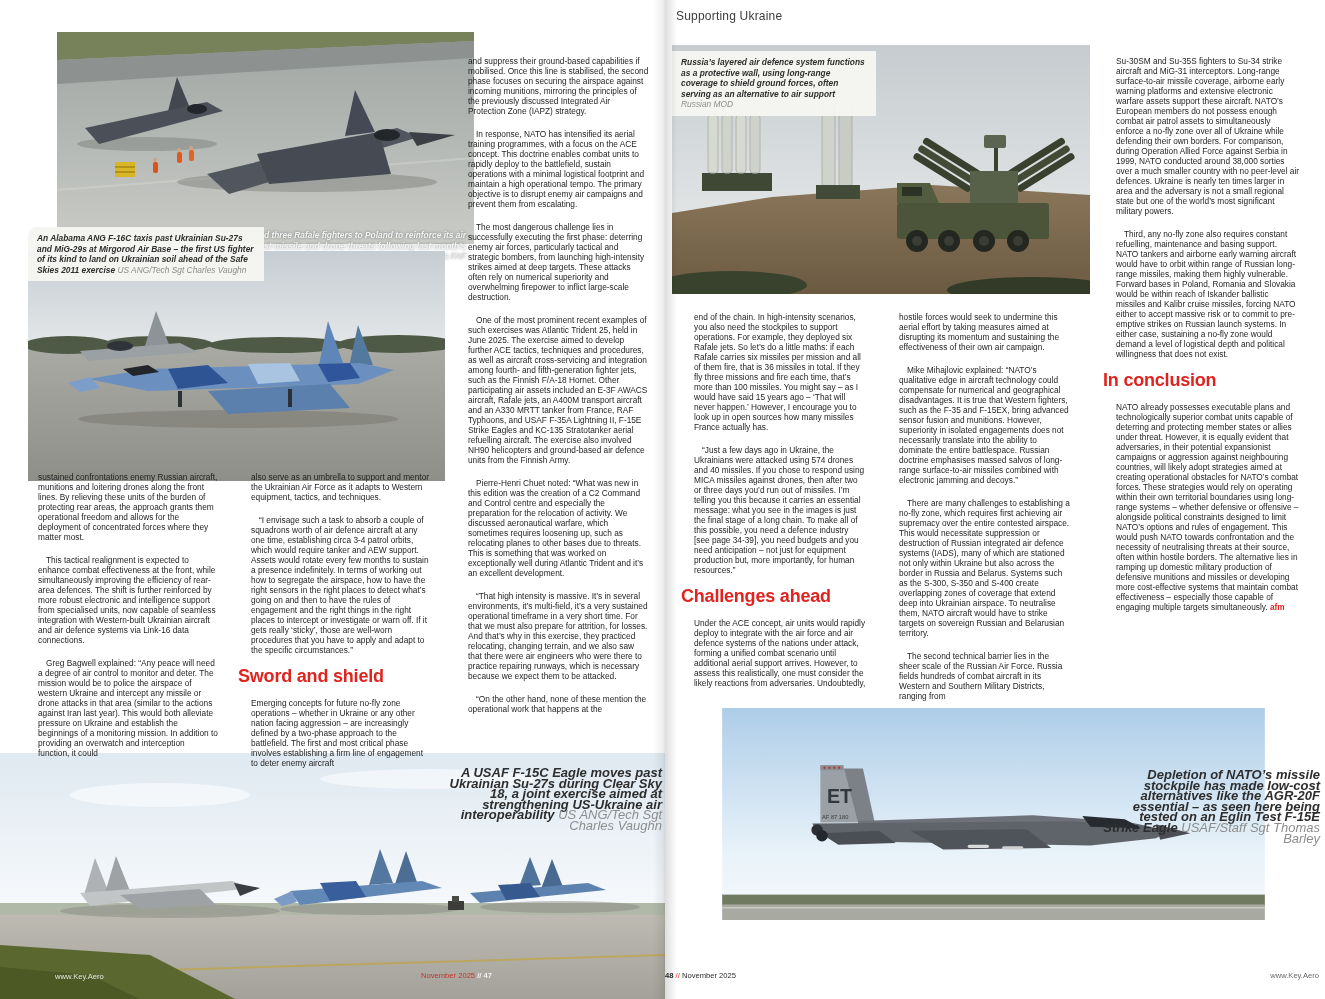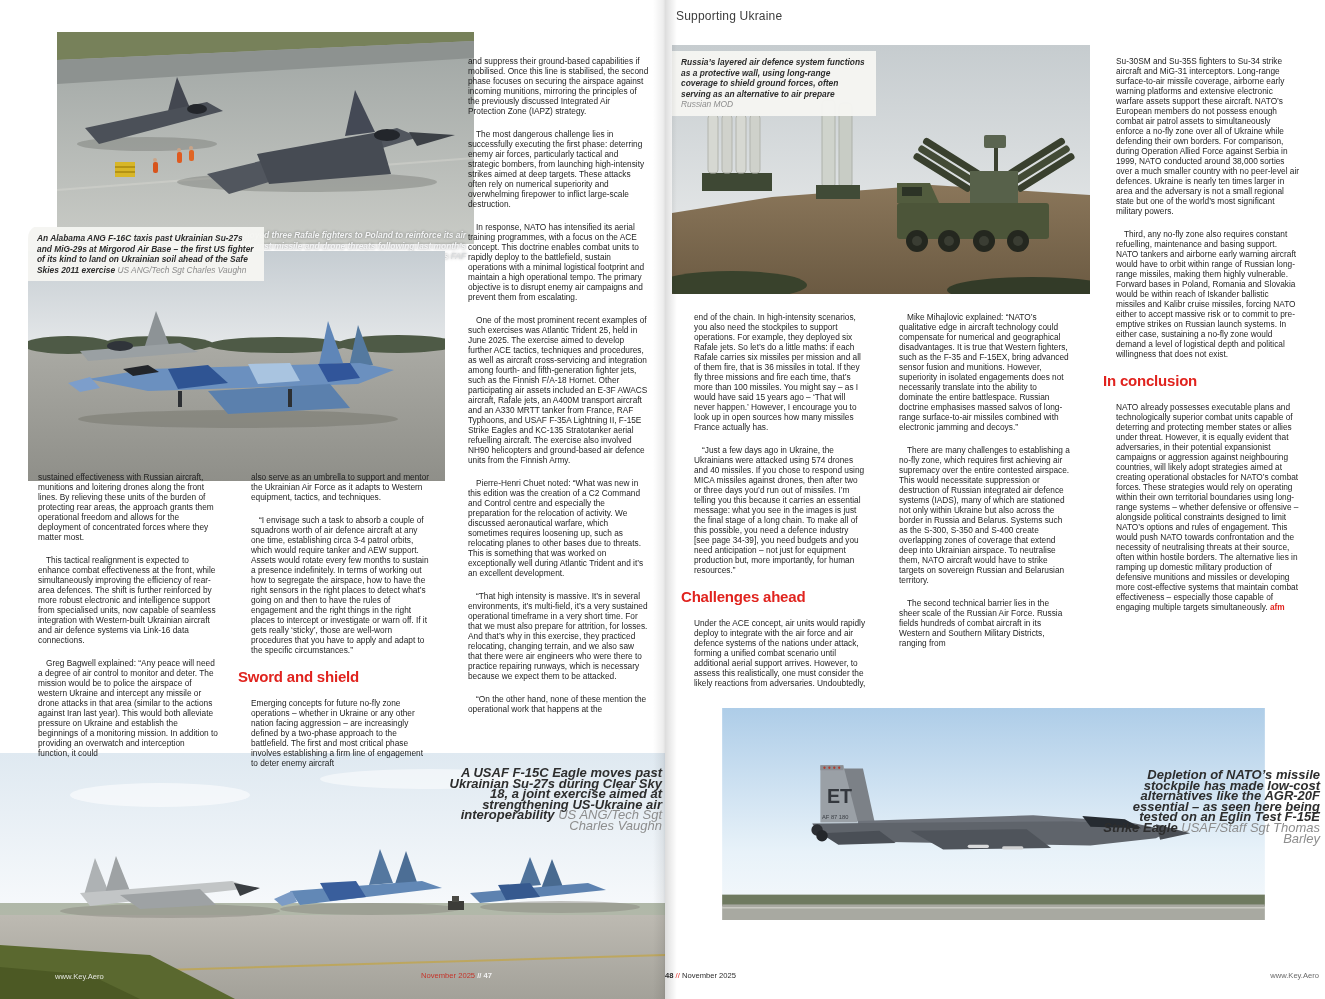--- a/index.html
+++ b/index.html
@@ -3,21 +3,21 @@
 <meta charset="utf-8">
 <style>
   html,body{margin:0;padding:0;background:#e9e9e9;}
   .spread{position:relative;width:1325px;height:999px;background:#ffffff;overflow:hidden;
           font-family:"Liberation Sans",sans-serif;color:#1e1e1e;}
   .photo{position:absolute;overflow:hidden;}
   .photo svg{display:block;width:100%;height:100%;}
   .col{position:absolute;font-size:8.3px;line-height:10px;text-align:left;}
   .col p{margin:13px;}
   .col p.ind{text-indent:8px;}
-  h2.red{color:var(--accent,#e0231e);font-size:15px;line-height:17px;margin:6px 0 3px;font-weight:bold;letter-spacing:-.2px;}
+  h2.red{color:var(--accent,#e0231e);font-size:18px;line-height:17px;margin:6px 0 3px;font-weight:bold;letter-spacing:-.2px;}
   .afm{color:var(--accent,#e0231e);font-weight:bold;}
   .cap-overlay{position:absolute;text-align:right;font-size:8.4px;line-height:10.6px;font-style:italic;
                font-weight:bold;color:#f2f3f4;text-shadow:0 0 3px rgba(0,0,0,.45);}
   .cap-overlay .credit{font-weight:normal;color:#d9dcde;}
   .cap-box{position:absolute;background:rgba(245,245,242,.97);padding:6px 9px;font-size:8.4px;line-height:10.6px;
            font-style:italic;font-weight:bold;color:#2d2d2d;}
   .cap-box .credit{font-weight:normal;color:#8d8d8d;}
   .cap-dark{position:absolute;text-align:right;font-size:13px;line-height:10.6px;font-style:italic;
             font-weight:bold;color:#2d2d2d;}
   .cap-dark .credit{font-weight:normal;color:#8d8d8d;}
@@ -220,21 +220,21 @@
           <circle cx="277" cy="196" r="5" fill="#3a3d33"></circle>
         <circle cx="312" cy="196" r="11" fill="#24271f"></circle>
           <circle cx="312" cy="196" r="5" fill="#3a3d33"></circle>
         <circle cx="346" cy="196" r="11" fill="#24271f"></circle>
           <circle cx="346" cy="196" r="5" fill="#3a3d33"></circle>
       </g>
       <ellipse cx="60" cy="240" rx="75" ry="14" fill="#39422c"></ellipse>
       <ellipse cx="360" cy="245" rx="85" ry="13" fill="#333b28"></ellipse>
     </svg>
     <div class="cap-box" style="left:0;top:6px;width:186px;">
-      <span>Russia’s layered air defence system functions as a protective wall, using long-range coverage to shield ground forces, often serving as an alternative to air prepare</span>
+      <span>Russia’s layered air defence system functions as a protective wall, using long-range coverage to shield ground forces, often serving as an alternative to air support</span>
       <span class="credit">Russian MOD</span>
     </div>
   </div>
 
   <div class="photo" style="left:662px;top:708px;width:663px;height:212px;">
     <svg viewBox="0 0 663 259">
       <defs>
         <linearGradient id="sky5" x1="0" y1="0" x2="0" y2="1">
           <stop offset="0" stop-color="#aecde8"></stop>
             <stop offset=".75" stop-color="#e8f2f9"></stop>
@@ -267,55 +267,56 @@
         <rect x="372" y="169" width="26" height="4" rx="2" fill="#cfd0d1"></rect>
       </g>
     </svg>
   </div>
 
   <div class="gutter"></div>
 
   <div class="page-title">Supporting Ukraine</div>
 
   <div class="col" style="left:25px;top:459px;width:206px;">
-    <p>sustained effectiveness with Russian aircraft, munitions and loitering drones along the front lines. By relieving these units of the burden of protecting rear areas, the approach grants them operational freedom and allows for the deployment of concentrated forces where they matter most.</p>
+    <p>sustained confrontations enemy Russian aircraft, munitions and loitering drones along the front lines. By relieving these units of the burden of protecting rear areas, the approach grants them operational freedom and allows for the deployment of concentrated forces where they matter most.</p>
     <p class="ind">This tactical realignment is expected to enhance combat effectiveness at the front, while simultaneously improving the efficiency of rear-area defences. The shift is further reinforced by more robust electronic and intelligence support from specialised units, now capable of seamless integration with Western-built Ukrainian aircraft and air defence systems via Link-16 data connections.</p>
     <p class="ind">Greg Bagwell explained: “Any peace will need a degree of air control to monitor and deter. The mission would be to police the airspace of western Ukraine and intercept any missile or drone attacks in that area (similar to the actions against Iran last year). This would both alleviate pressure on Ukraine and establish the beginnings of a monitoring mission. In addition to providing an overwatch and interception function, it could</p>
   </div>
 
   <div class="col" style="left:238px;top:459px;width:206px;">
     <p>also serve as an umbrella to support and mentor the Ukrainian Air Force as it adapts to Western equipment, tactics, and techniques.</p>
     <p class="ind">“I envisage such a task to absorb a couple of squadrons worth of air defence aircraft at any one time, establishing circa 3-4 patrol orbits, which would require tanker and AEW support. Assets would rotate every few months to sustain a presence indefinitely. In terms of working out how to segregate the airspace, how to have the right sensors in the right places to detect what’s going on and then to have the rules of engagement and the right things in the right places to intercept or investigate or warn off. If it gets really ‘sticky’, those are well-worn procedures that you have to apply and adapt to the specific circumstances.”</p>
     <h2 class="red">Sword and shield</h2>
     <p>Emerging concepts for future no-fly zone operations – whether in Ukraine or any other nation facing aggression – are increasingly defined by a two-phase approach to the battlefield. The first and most critical phase involves establishing a firm line of engagement to deter enemy aircraft</p>
   </div>
 
   <div class="col" style="left:455px;top:43px;width:207px;">
     <p>and suppress their ground-based capabilities if mobilised. Once this line is stabilised, the second phase focuses on securing the airspace against incoming munitions, mirroring the principles of the previously discussed Integrated Air Protection Zone (IAPZ) strategy.</p>
+    <p class="ind">In response, NATO has intensified its aerial training programmes, with a focus on the ACE concept. This doctrine enables combat units to rapidly deploy to the battlefield, sustain operations with a minimal logistical footprint and maintain a high operational tempo. The primary objective is to disrupt enemy air campaigns and prevent them from escalating.</p>
     <p class="ind">The most dangerous challenge lies in successfully executing the first phase: deterring enemy air forces, particularly tactical and strategic bombers, from launching high-intensity strikes aimed at deep targets. These attacks often rely on numerical superiority and overwhelming firepower to inflict large-scale destruction.</p>
-    <p class="ind">In response, NATO has intensified its aerial training programmes, with a focus on the ACE concept. This doctrine enables combat units to rapidly deploy to the battlefield, sustain operations with a minimal logistical footprint and maintain a high operational tempo. The primary objective is to disrupt enemy air campaigns and prevent them from escalating.</p>
     <p class="ind">One of the most prominent recent examples of such exercises was Atlantic Trident 25, held in June 2025. The exercise aimed to develop further ACE tactics, techniques and procedures, as well as aircraft cross-servicing and integration among fourth- and fifth-generation fighter jets, such as the Finnish F/A-18 Hornet. Other participating air assets included an E-3F AWACS aircraft, Rafale jets, an A400M transport aircraft and an A330 MRTT tanker from France, RAF Typhoons, and USAF F-35A Lightning II, F-15E Strike Eagles and KC-135 Stratotanker aerial refuelling aircraft. The exercise also involved NH90 helicopters and ground-based air defence units from the Finnish Army.</p>
     <p class="ind">Pierre-Henri Chuet noted: “What was new in this edition was the creation of a C2 Command and Control centre and especially the preparation for the relocation of activity. We discussed aeronautical warfare, which sometimes requires loosening up, such as relocating planes to other bases due to threats. This is something that was worked on exceptionally well during Atlantic Trident and it’s an excellent development.</p>
     <p class="ind">“That high intensity is massive. It’s in several environments, it’s multi-field, it’s a very sustained operational timeframe in a very short time. For that we must also prepare for attrition, for losses. And that’s why in this exercise, they practiced relocating, changing terrain, and we also saw that there were air engineers who were there to practice repairing runways, which is necessary because we expect them to be attacked.</p>
     <p class="ind">“On the other hand, none of these mention the operational work that happens at the</p>
   </div>
 
   <div class="cap-dark" style="left:448px;top:768px;width:214px;">
     <span>A USAF F-15C Eagle moves past Ukrainian Su-27s during Clear Sky 18, a joint exercise aimed at strengthening US-Ukraine air interoperability</span>
     <span class="credit">US ANG/Tech Sgt Charles Vaughn</span>
   </div>
 
   <div class="col" style="left:681px;top:299px;width:198px;">
     <p>end of the chain. In high-intensity scenarios, you also need the stockpiles to support operations. For example, they deployed six Rafale jets. So let’s do a little maths: if each Rafale carries six missiles per mission and all of them fire, that is 36 missiles in total. If they fly three missions and fire each time, that’s more than 100 missiles. You might say – as I would have said 15 years ago – ‘That will never happen.’ However, I encourage you to look up in open sources how many missiles France actually has.</p>
     <p class="ind">“Just a few days ago in Ukraine, the Ukrainians were attacked using 574 drones and 40 missiles. If you chose to respond using MICA missiles against drones, then after two or three days you’d run out of missiles. I’m telling you this because it carries an essential message: what you see in the images is just the final stage of a long chain. To make all of this possible, you need a defence industry [see page 34-39], you need budgets and you need anticipation – not just for equipment production but, more importantly, for human resources.”</p>
     <h2 class="red">Challenges ahead</h2>
     <p>Under the ACE concept, air units would rapidly deploy to integrate with the air force and air defence systems of the nations under attack, forming a unified combat scenario until additional aerial support arrives. However, to assess this realistically, one must consider the likely reactions from adversaries. Undoubtedly,</p>
   </div>
 
   <div class="col" style="left:886px;top:299px;width:198px;">
+    <p>hostile forces would seek to undermine this aerial effort by taking measures aimed at disrupting its momentum and sustaining the effectiveness of their own air campaign.</p>
     <p class="ind">Mike Mihajlovic explained: “NATO’s qualitative edge in aircraft technology could compensate for numerical and geographical disadvantages. It is true that Western fighters, such as the F-35 and F-15EX, bring advanced sensor fusion and munitions. However, superiority in isolated engagements does not necessarily translate into the ability to dominate the entire battlespace. Russian doctrine emphasises massed salvos of long-range surface-to-air missiles combined with electronic jamming and decoys.”</p>
     <p class="ind">There are many challenges to establishing a no-fly zone, which requires first achieving air supremacy over the entire contested airspace. This would necessitate suppression or destruction of Russian integrated air defence systems (IADS), many of which are stationed not only within Ukraine but also across the border in Russia and Belarus. Systems such as the S-300, S-350 and S-400 create overlapping zones of coverage that extend deep into Ukrainian airspace. To neutralise them, NATO aircraft would have to strike targets on sovereign Russian and Belarusian territory.</p>
     <p class="ind">The second technical barrier lies in the sheer scale of the Russian Air Force. Russia fields hundreds of combat aircraft in its Western and Southern Military Districts, ranging from</p>
   </div>
 
   <div class="col" style="left:1103px;top:43px;width:210px;">
     <p>Su-30SM and Su-35S fighters to Su-34 strike aircraft and MiG-31 interceptors. Long-range surface-to-air missile coverage, airborne early warning platforms and extensive electronic warfare assets support these aircraft. NATO’s European members do not possess enough combat air patrol assets to simultaneously enforce a no-fly zone over all of Ukraine while defending their own borders. For comparison, during Operation Allied Force against Serbia in 1999, NATO conducted around 38,000 sorties over a much smaller country with no peer-level air defences. Ukraine is nearly ten times larger in area and the adversary is not a small regional state but one of the world’s most significant military powers.</p>
     <p class="ind">Third, any no-fly zone also requires constant refuelling, maintenance and basing support. NATO tankers and airborne early warning aircraft would have to orbit within range of Russian long-range missiles, making them highly vulnerable. Forward bases in Poland, Romania and Slovakia would be within reach of Iskander ballistic missiles and Kalibr cruise missiles, forcing NATO either to accept massive risk or to commit to pre-emptive strikes on Russian launch systems. In either case, sustaining a no-fly zone would demand a level of logistical depth and political willingness that does not exist.</p>
     <h2 class="red">In conclusion</h2>
     <p>

